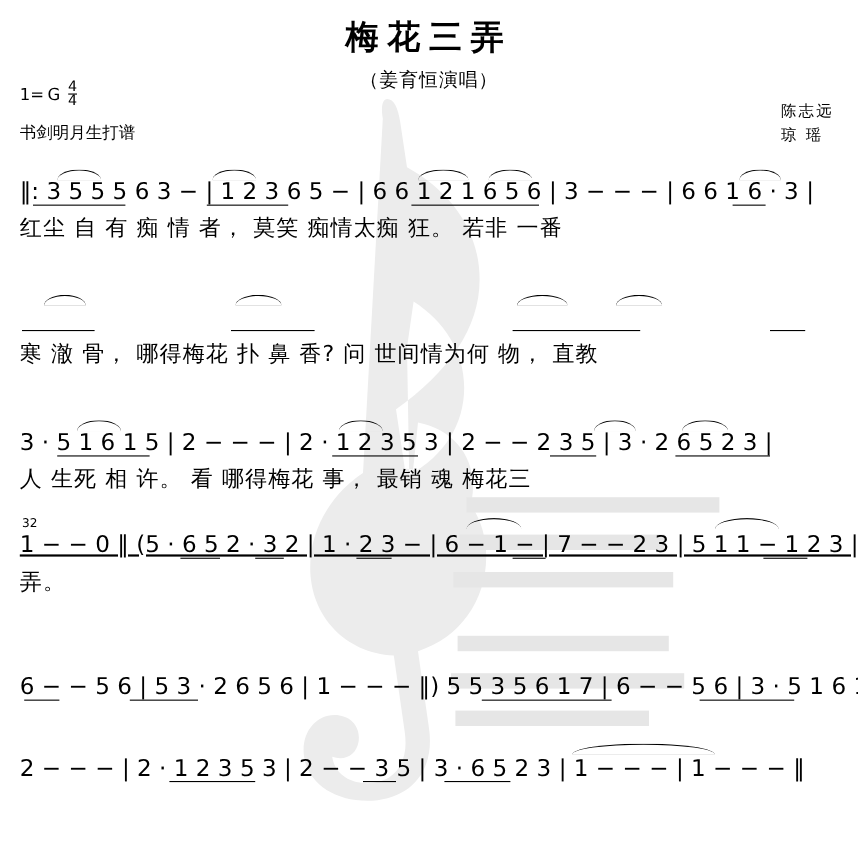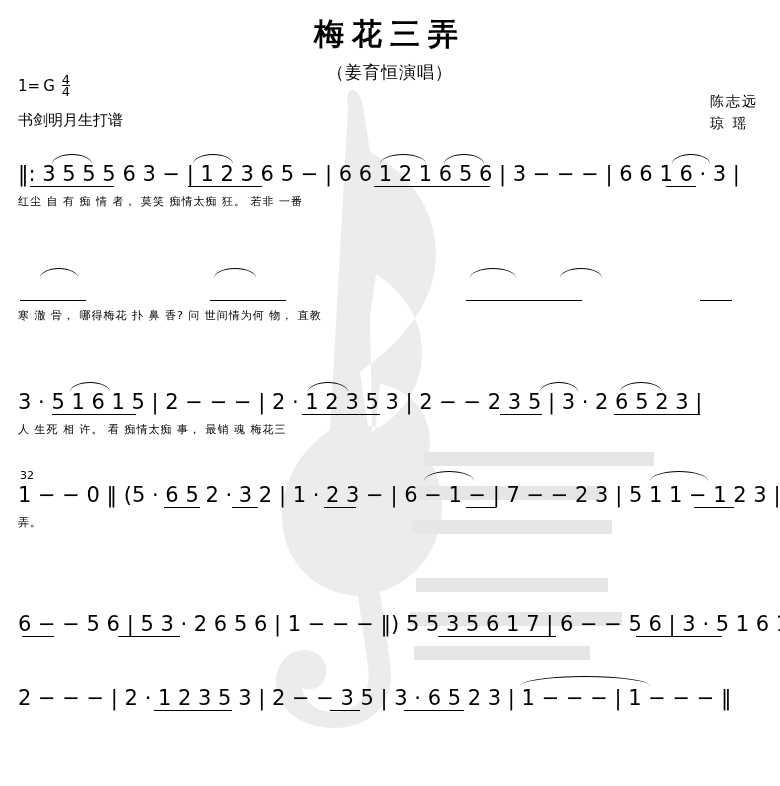--- a/index.html
+++ b/index.html
@@ -90,21 +90,21 @@
     left: 18px;
     right: 14px;
     font-size: 21px;
     letter-spacing: 0px;
     white-space: nowrap;
     font-family: "DejaVu Sans", "Liberation Sans", sans-serif;
   }
   .lyrics {
     position: absolute;
     left: 18px;
-    font-size: 11px;
+    font-size: 20px;
     white-space: nowrap;
     letter-spacing: 1px;
   }
 
   .tie {
     position: absolute;
     border-top: 1.6px solid #000;
     border-left: none; border-right: none; border-bottom: none;
     border-radius: 50%/100% 100% 0 0;
     height: 9px;
@@ -180,34 +180,34 @@
     <div class="tie" style="left:470px; top:-8px; width:46px;"></div>
     <div class="tie" style="left:560px; top:-8px; width:42px;"></div>
     <div class="underline1" style="left:20px; top:24px; width:66px;"></div>
     <div class="underline1" style="left:210px; top:24px; width:76px;"></div>
     <div class="underline1" style="left:466px; top:24px; width:116px;"></div>
     <div class="underline1" style="left:700px; top:24px; width:32px;"></div>
   </div>
 
   <div class="system" style="top:376px; height:70px;">
     <div class="notes" style="top:0;">3 ·  5 1 6 1 5 | 2 − − − | 2 ·  1 2 3 5 3 | 2 − − 2 3 5 | 3 ·  2 6 5 2 3 |</div>
-    <div class="lyrics" style="top:32px;">人  生死 相  许。    看  痴情太痴  事，    最销   魂   梅花三</div>
+    <div class="lyrics" style="top:32px;">人  生死 相  许。    看  哪得梅花  事，    最销   魂   梅花三</div>
     <div class="tie" style="left:70px; top:-8px; width:40px;"></div>
     <div class="tie" style="left:308px; top:-8px; width:40px;"></div>
     <div class="tie" style="left:540px; top:-8px; width:38px;"></div>
     <div class="tie" style="left:620px; top:-8px; width:42px;"></div>
     <div class="underline1" style="left:52px; top:24px; width:84px;"></div>
     <div class="underline1" style="left:302px; top:24px; width:78px;"></div>
     <div class="underline1" style="left:500px; top:24px; width:42px;"></div>
     <div class="underline1" style="left:614px; top:24px; width:86px;"></div>
   </div>
 
   <div class="system" style="top:469px; height:70px;">
     <div class="seg-mark" style="left:20px; top:-14px;">32</div>
-    <div class="notes" style="top:0;">1 − − 0 ‖ (5 ·  6 5 2 ·  3 2 | 1 ·  2 3 − | 6 − 1 − | 7 − − 2 3 | 5 1 1 − 1 2 3 |</div>
+    <div class="notes" style="top:0;text-decoration:underline;">1 − − 0 ‖ (5 ·  6 5 2 ·  3 2 | 1 ·  2 3 − | 6 − 1 − | 7 − − 2 3 | 5 1 1 − 1 2 3 |</div>
     <div class="lyrics" style="top:32px;">弄。</div>
     <div class="tie" style="left:424px; top:-12px; width:50px;"></div>
     <div class="tie" style="left:650px; top:-12px; width:58px;"></div>
     <div class="underline1" style="left:164px; top:24px; width:36px;"></div>
     <div class="underline1" style="left:232px; top:24px; width:26px;"></div>
     <div class="underline1" style="left:324px; top:24px; width:32px;"></div>
     <div class="underline1" style="left:466px; top:24px; width:30px;"></div>
     <div class="underline1" style="left:694px; top:24px; width:40px;"></div>
   </div>
 

